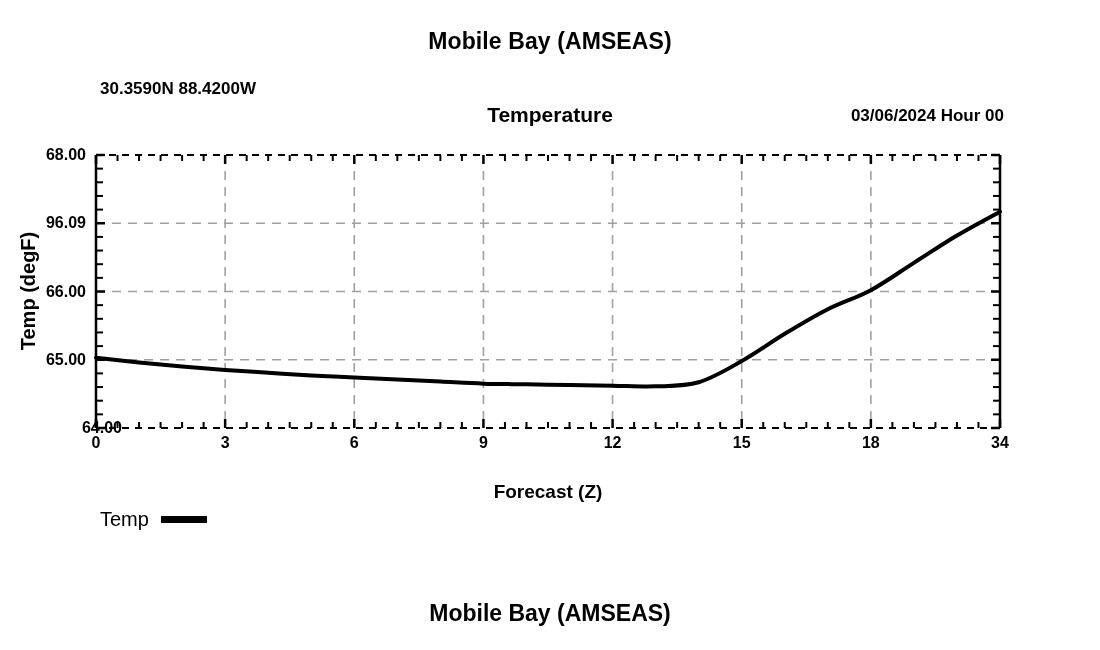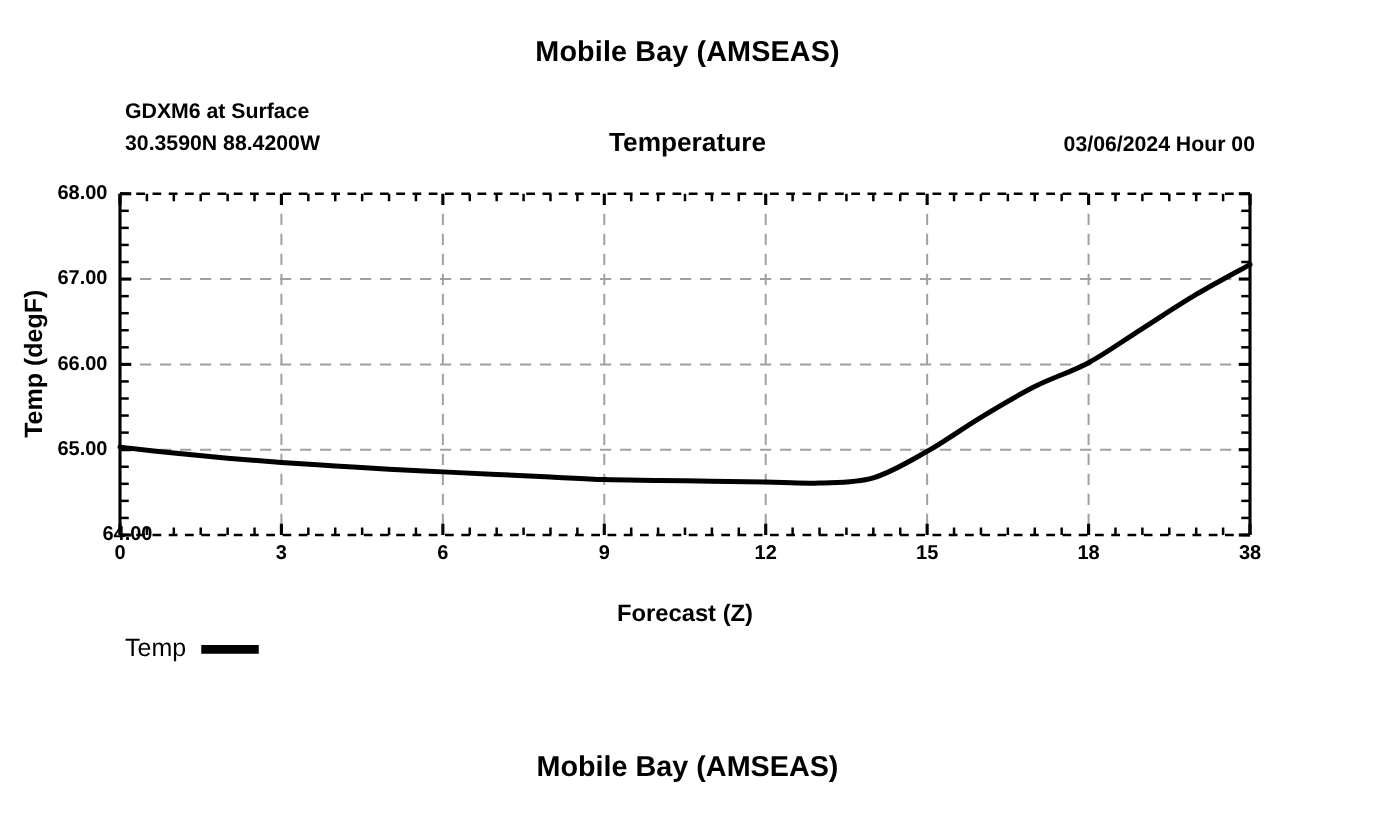--- a/index.html
+++ b/index.html
@@ -120,21 +120,20 @@
   }
 </style>
 </head>
 <body>
 
 <div class="page">
 
   <div class="main-title">Mobile Bay (AMSEAS)</div>
 
   <div class="hdr-left">
-    <div>GDXM6 at Surface</div>
     <div>30.3590N  88.4200W</div>
   </div>
 
   <div class="hdr-center">Temperature</div>
 
   <div class="hdr-right">03/06/2024 Hour 00</div>
 
   <div class="ylabel">Temp (degF)</div>
 
   <svg class="plot-svg" width="1100" height="650">
@@ -287,32 +286,32 @@
         <line x1="96" y1="428" x2="1000" y2="428" stroke="#000" stroke-width="2" stroke-dasharray="7 6"></line>
         <line x1="96" y1="155" x2="96" y2="428" stroke="#000" stroke-width="2.5"></line>
         <line x1="1000" y1="155" x2="1000" y2="428" stroke="#000" stroke-width="2.5"></line>
       </g>
   </svg>
 
   <div id="ytick-labels">
       <div class="ytick-label" style="top: 428px; left: 0px; padding-left: 36px;">64.00</div>
       <div class="ytick-label" style="top: 359.75px; left: 0px;">65.00</div>
       <div class="ytick-label" style="top: 291.5px; left: 0px;">66.00</div>
-      <div class="ytick-label" style="top: 223.25px; left: 0px;">67.00</div>
+      <div class="ytick-label" style="top: 223.25px; left: 0px;">96.09</div>
       <div class="ytick-label" style="top: 155px; left: 0px;">68.00</div>
     </div>
   <div id="xtick-labels">
       <div class="xtick-label" style="left: 96px;">0</div>
       <div class="xtick-label" style="left: 225.143px;">3</div>
       <div class="xtick-label" style="left: 354.286px;">6</div>
       <div class="xtick-label" style="left: 483.429px;">9</div>
       <div class="xtick-label" style="left: 612.571px;">12</div>
       <div class="xtick-label" style="left: 741.714px;">15</div>
       <div class="xtick-label" style="left: 870.857px;">18</div>
-      <div class="xtick-label" style="left: 1000px;">38</div>
+      <div class="xtick-label" style="left: 1000px;">34</div>
     </div>
 
   <div class="xlabel-2">Forecast (Z)</div>
 
   <div class="legend">
     <span class="legend-label">Temp</span>
     <span class="legend-swatch"></span>
   </div>
 
   <div class="bottom-title">Mobile Bay (AMSEAS)</div>

